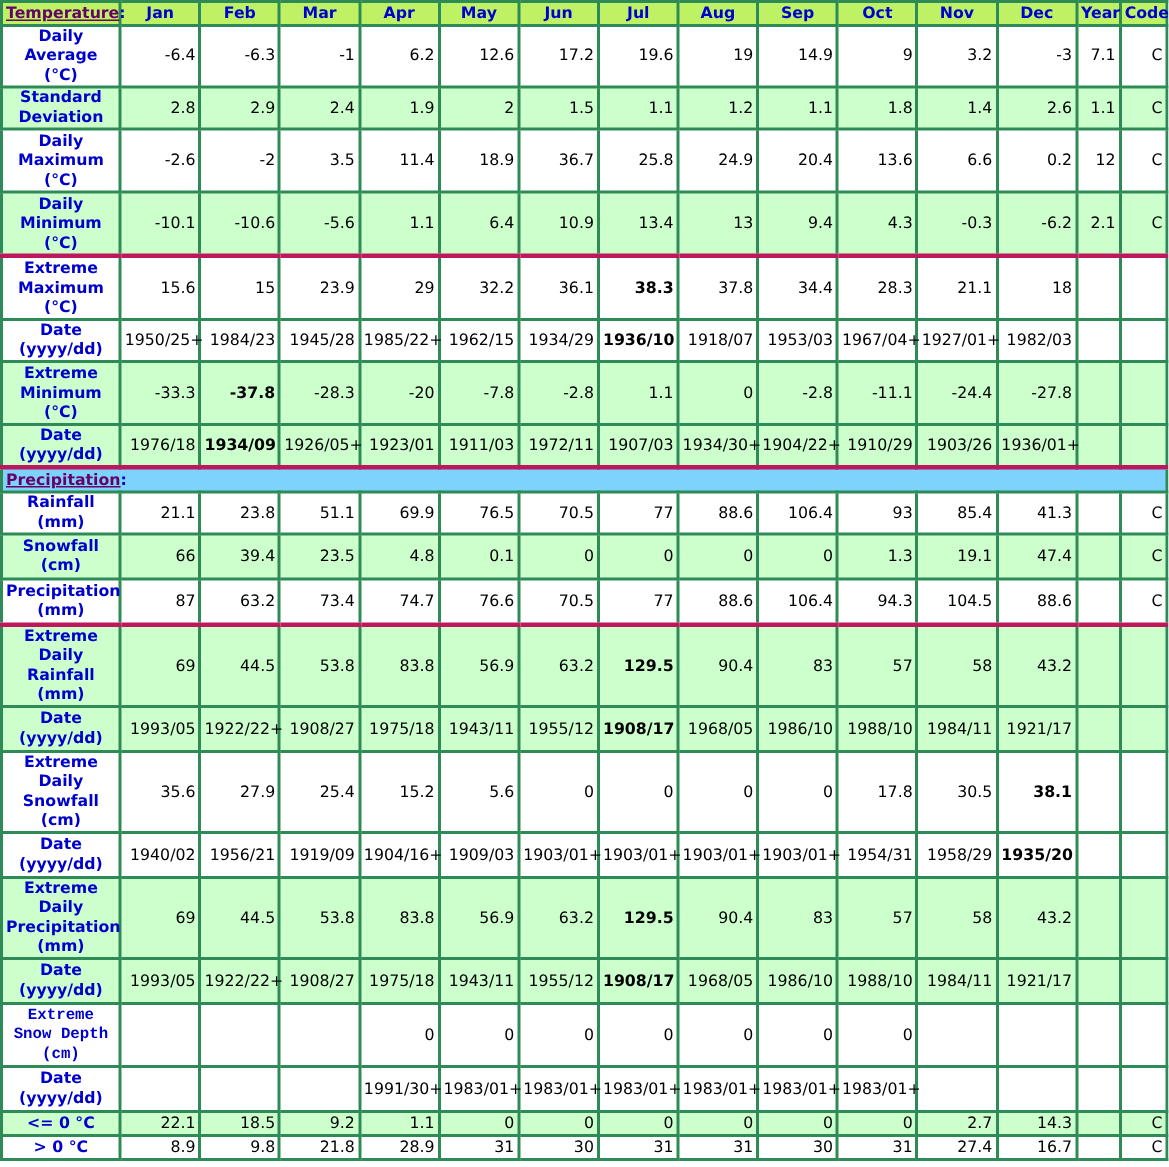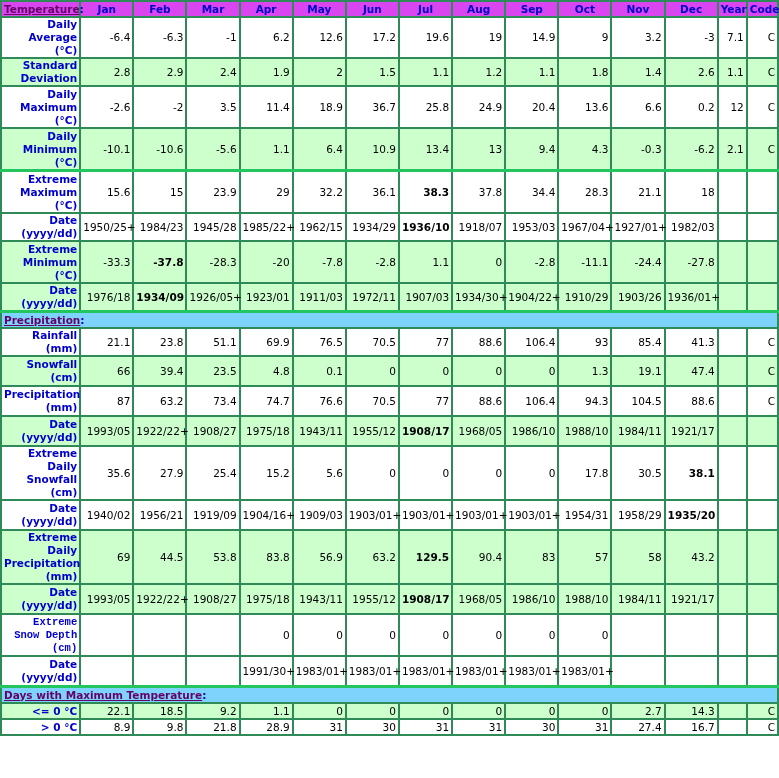--- a/index.html
+++ b/index.html
@@ -11,45 +11,45 @@
     font-size: 10.5px;
     color: #000;
     table-layout: fixed;
   }
   table.climate td, table.climate th {
     border: 2px solid #2e8b57;
     padding: 0 2px;
     line-height: 13px;
   }
   th.colhead {
-    background: #d946ef;
+    background: #bef264;
     color: #0000cc;
     font-weight: bold;
     text-align: center;
     height: 14px;
     margin-top: 48px;
   }
   th.section-title {
     background: #ccffcc;
     text-align: left;
     font-weight: bold;
     color: #0000cc;
   }
   .section-link { color: #660066; text-decoration: underline; }
   td.rowhead {
     color: #0000cc;
     font-weight: bold;
-    text-align: right;
+    text-align: center;
     vertical-align: middle;
   }
   td.val { text-align: right; vertical-align: middle; }
   tr.w td { background: #ffffff; }
   tr.g td { background: #ccffcc; }
   tr.sec td, tr.sec th { background: #7dd3fc; }
-  tr.thick-top td, tr.thick-top th { border-top: 3px solid #22c55e; }
+  tr.thick-top td, tr.thick-top th { border-top: 3px solid #be185d; }
   b.rec { font-weight: bold; }
   tr.compact td { line-height: 12px; }
 </style>
 </head>
 <body>
 
 <table class="climate">
   <colgroup>
     <col style="width:79px">
       <col style="width:53px">
@@ -270,20 +270,37 @@
         <td class="val">70.5</td>
         <td class="val">77</td>
         <td class="val">88.6</td>
         <td class="val">106.4</td>
         <td class="val">94.3</td>
         <td class="val">104.5</td>
         <td class="val">88.6</td>
         <td class="val"></td>
         <td class="val">C</td>
       </tr>
+      <tr class="g thick-top">
+        <td class="rowhead" style="height: 28px;">Extreme Daily Rainfall (mm)</td>
+        <td class="val">69</td>
+        <td class="val">44.5</td>
+        <td class="val">53.8</td>
+        <td class="val">83.8</td>
+        <td class="val">56.9</td>
+        <td class="val">63.2</td>
+        <td class="val"><b class="rec">129.5</b></td>
+        <td class="val">90.4</td>
+        <td class="val">83</td>
+        <td class="val">57</td>
+        <td class="val">58</td>
+        <td class="val">43.2</td>
+        <td class="val"></td>
+        <td class="val"></td>
+      </tr>
       <tr class="g">
         <td class="rowhead" style="height: 28px;">Date (yyyy/dd)</td>
         <td class="val">1993/05</td>
         <td class="val">1922/22+</td>
         <td class="val">1908/27</td>
         <td class="val">1975/18</td>
         <td class="val">1943/11</td>
         <td class="val">1955/12</td>
         <td class="val"><b class="rec">1908/17</b></td>
         <td class="val">1968/05</td>
@@ -388,23 +405,20 @@
         <td class="val">1983/01+</td>
         <td class="val">1983/01+</td>
         <td class="val">1983/01+</td>
         <td class="val">1983/01+</td>
         <td class="val">1983/01+</td>
         <td class="val">1983/01+</td>
         <td class="val"></td>
         <td class="val"></td>
         <td class="val"></td>
         <td class="val"></td>
-      </tr>
-      <tr class="sec thick-top">
-        <th class="section-title" colspan="15" style="height: 14px;"><a class="section-link">Days with Maximum Temperature</a>:</th>
       </tr>
       <tr class="g compact">
         <td class="rowhead" style="height: 14px;">&lt;= 0 °C</td>
         <td class="val">22.1</td>
         <td class="val">18.5</td>
         <td class="val">9.2</td>
         <td class="val">1.1</td>
         <td class="val">0</td>
         <td class="val">0</td>
         <td class="val">0</td>

